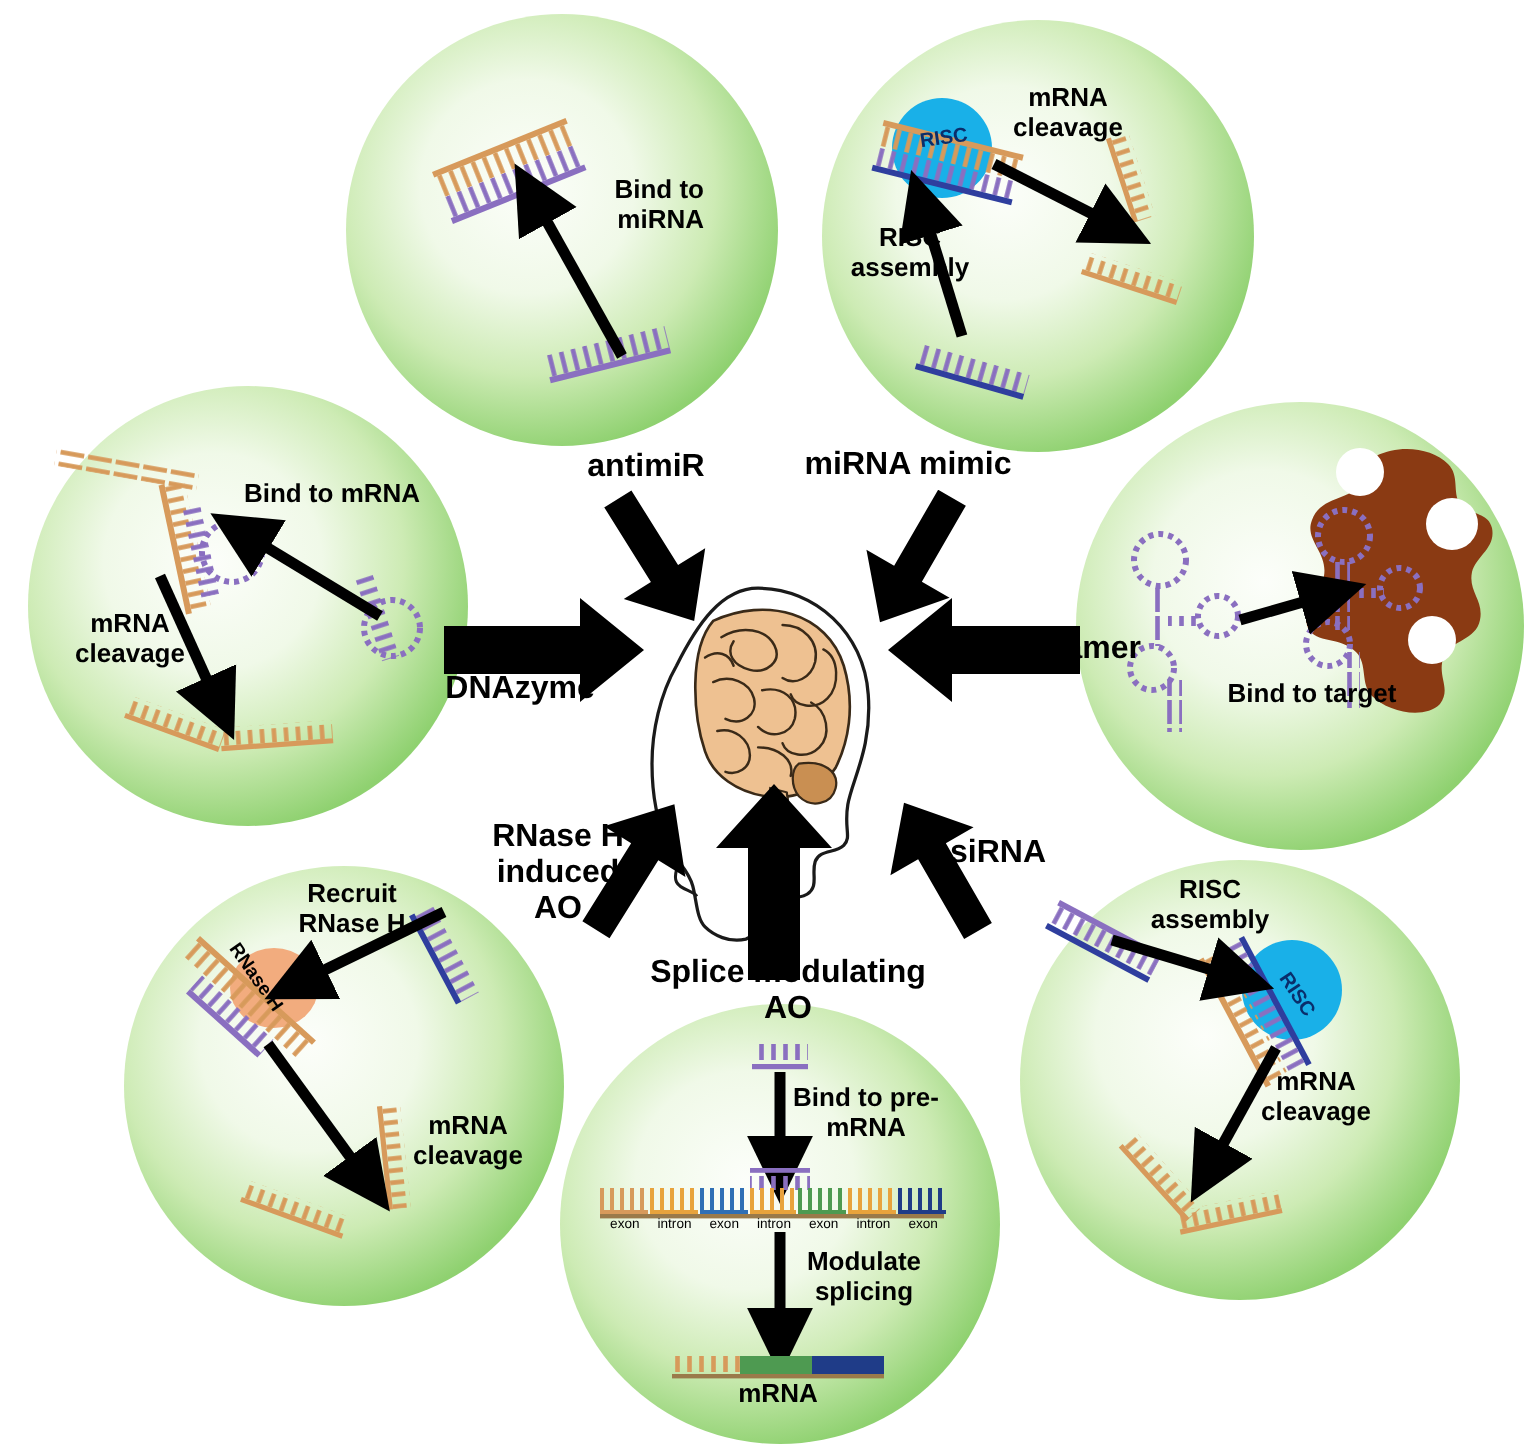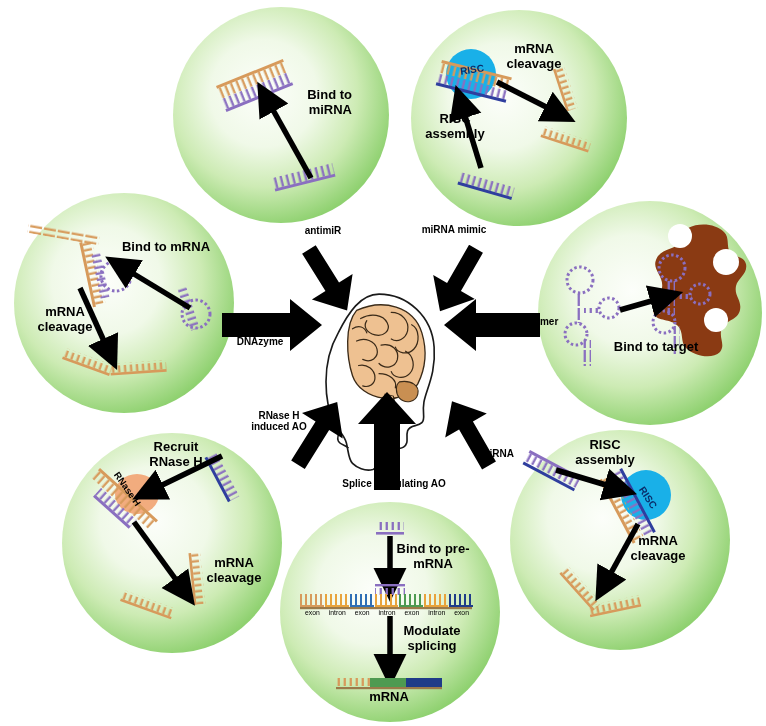--- a/index.html
+++ b/index.html
@@ -2,21 +2,21 @@
 <html><head>
 <meta charset="utf-8">
 <style>
   html,body{margin:0;padding:0;background:#ffffff;}
   body{width:766px;height:726px;position:relative;overflow:hidden;
        font-family:"Liberation Sans", sans-serif;color:#000;}
   #stage{position:absolute;left:0;top:0;width:766px;height:726px;}
   svg#fig{position:absolute;left:0;top:0;width:766px;height:726px;display:block;}
   .lbl{position:absolute;font-weight:bold;color:#000;line-height:1.12;
        white-space:pre-line;text-align:center;}
-  .hub-lbl{font-size:10px;}
+  .hub-lbl{font-size:16px;}
   .in-lbl{font-size:13px;}
   .tiny-lbl{font-size:6.8px;font-weight:normal;}
   .rot-lbl{font-size:9.5px;font-weight:bold;}
 </style>
 </head>
 <body>
 
 <div id="stage">
 
 <svg id="fig" viewBox="0 0 766 726">
@@ -294,21 +294,21 @@
       <div style="position: absolute; left: 149.143px; top: 0px; width: 23.8571px; height: 11px; background: repeating-linear-gradient(90deg, rgb(31, 60, 136) 0px, rgb(31, 60, 136) 2.2px, transparent 2.2px, transparent 5px); border-bottom: 2px solid rgb(31, 60, 136);"></div>
       <div class="lbl tiny-lbl" style="position: absolute; left: 146.143px; top: 15px; width: 30.8571px; text-align: center;">exon</div>
     </div>
 
 <div class="lbl hub-lbl" style="left:284px;top:225px;width:78px;">antimiR</div>
 <div class="lbl hub-lbl" style="left:400px;top:224px;width:108px;">miRNA mimic</div>
 <div class="lbl hub-lbl" style="left:221px;top:316px;width:78px;margin-top:20px;">DNAzyme</div>
 <div class="lbl hub-lbl" style="left:500px;top:316px;width:76px;">Aptamer</div>
 <div class="lbl hub-lbl" style="left:235px;top:410px;width:88px;">RNase H
 induced AO</div>
-<div class="lbl hub-lbl" style="left:468px;top:418px;width:62px;margin-top:30px;">siRNA</div>
+<div class="lbl hub-lbl" style="left:468px;top:418px;width:62px;">siRNA</div>
 <div class="lbl hub-lbl" style="left:319px;top:478px;width:150px;">Splice modulating AO</div>
 
 <div class="lbl in-lbl" style="left:284px;top:88px;width:68px;text-align:right;">Bind to
 miRNA</div>
 
 <div class="lbl in-lbl" style="left:424px;top:112px;width:62px;">RISC
 assembly</div>
 <div class="lbl in-lbl" style="left:500px;top:42px;width:68px;">mRNA
 cleavage</div>
 <div class="lbl" style="left:452px;top:64px;width:40px;font-size:10px;color:#0A2E6B;text-align:center;transform:rotate(-8deg);">RISC</div>

